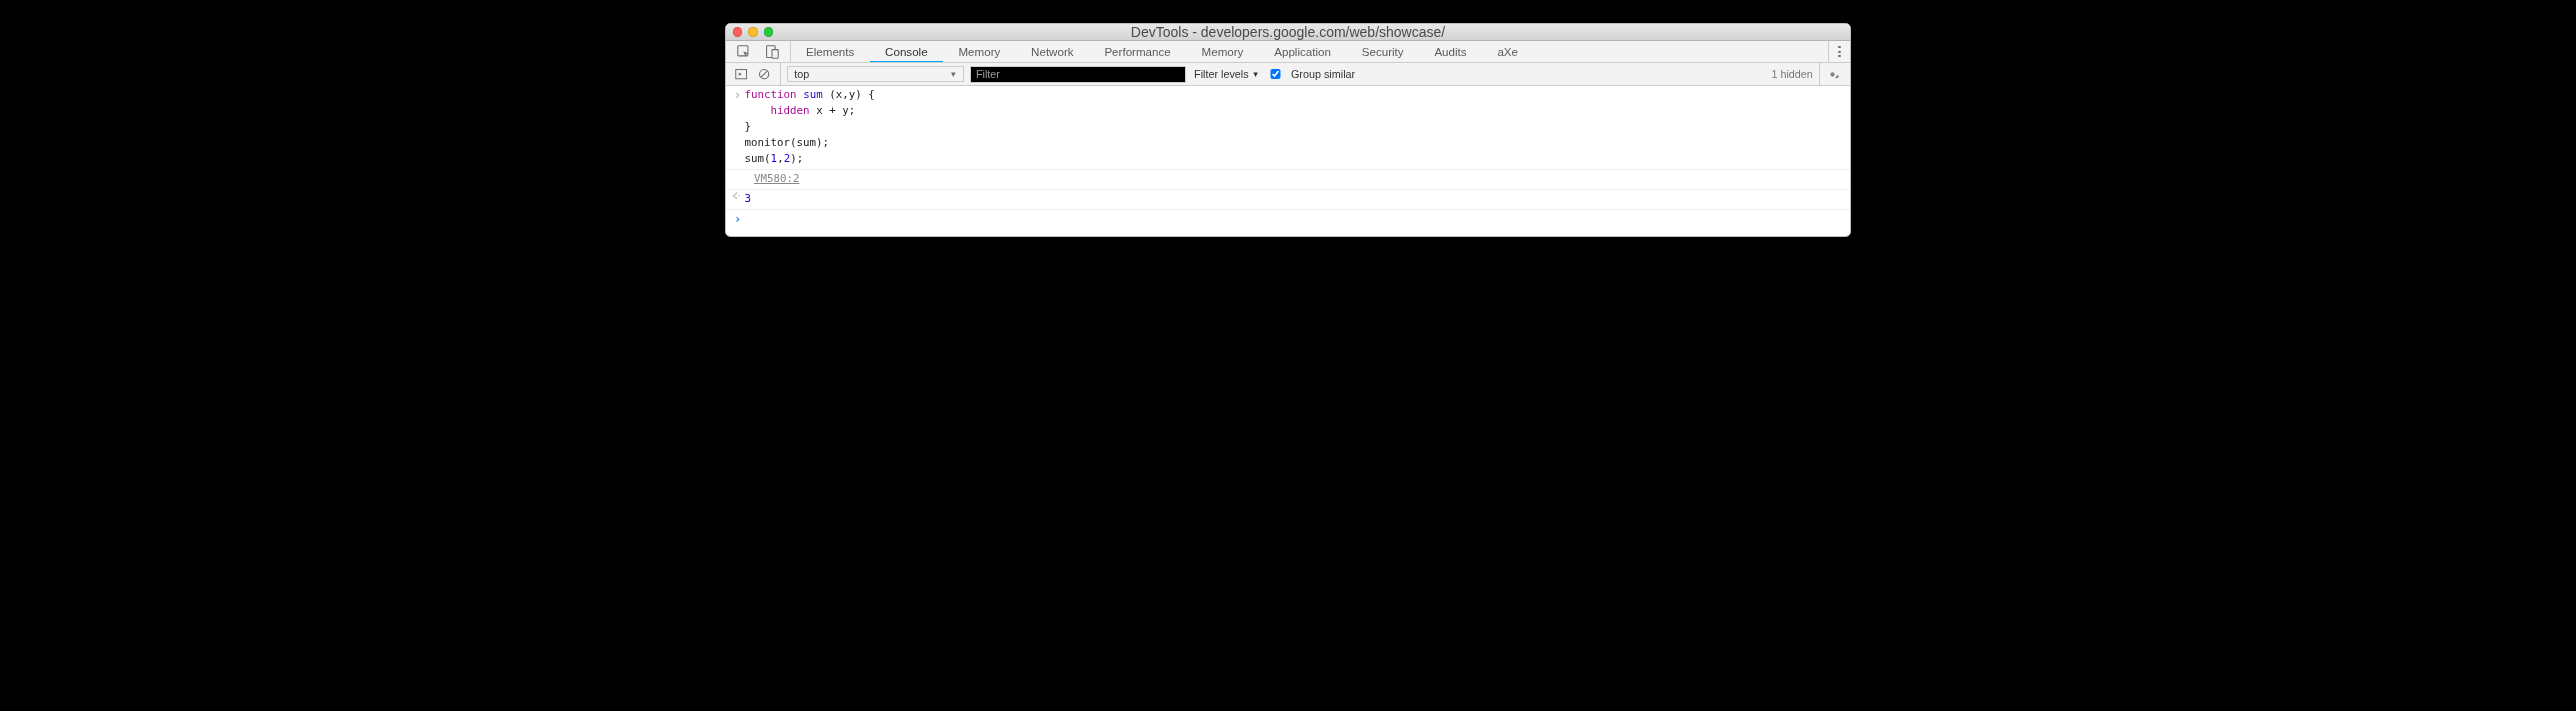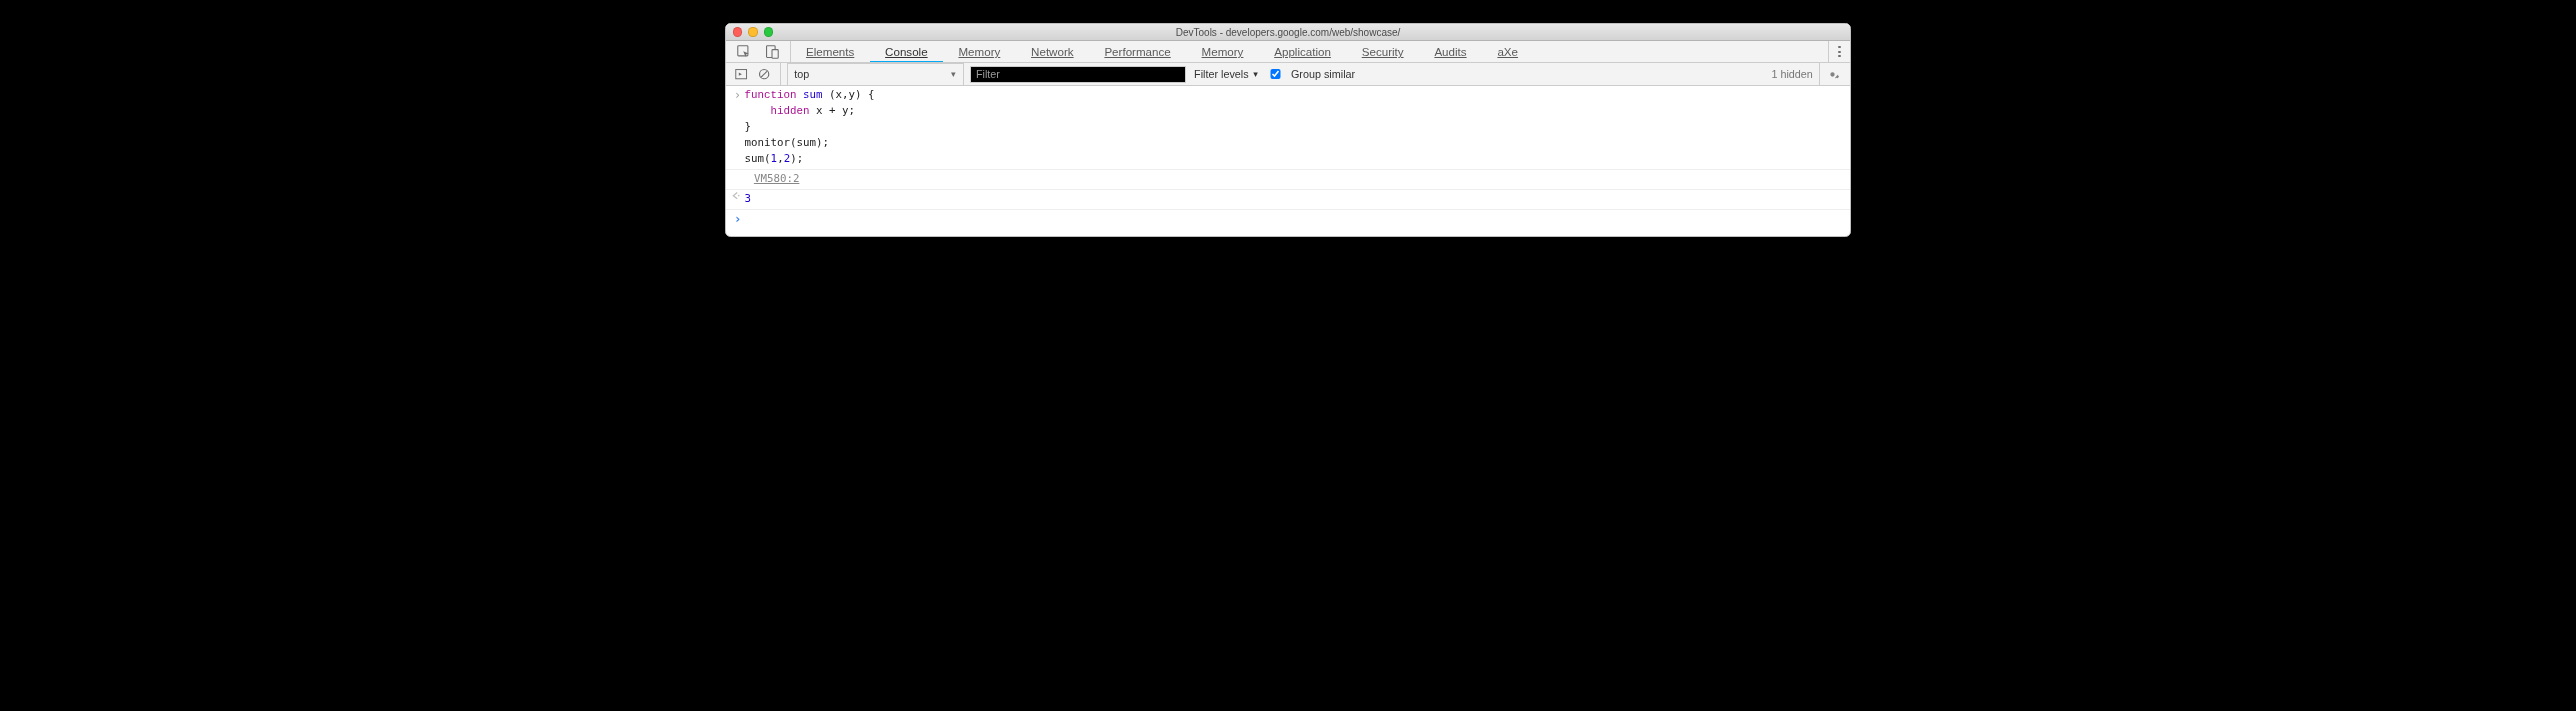--- a/index.html
+++ b/index.html
@@ -40,21 +40,21 @@
     width: 9.3px; height: 9.3px; border-radius: 50%;
     border: 0.4px solid rgba(0,0,0,0.15);
   }
   .tl.red { background:#ff5f57; }
   .tl.yellow { background:#febc2e; }
   .tl.green { background:#28c840; }
   .title {
     position: absolute;
     left: 0; right: 0;
     text-align: center;
-    font-size: 10px;
+    font-size: 14px;
     color: #4a4a4a;
   }
   
   .tabstrip {
     height: 22.4px;
     background: #f3f3f3;
     border-bottom: 0.8px solid #ccc;
     display: flex;
     align-items: stretch;
     font-size: 10.8px;
@@ -71,21 +71,20 @@
     gap: 0;
     flex: 1;
   }
   .tab {
     padding: 0 15.4px;
     display: flex;
     align-items: center;
     color: #5a5a5a;
     cursor: default;
     font-size: 11.6px;
-    text-decoration: underline;
   }
   .tab.active {
     color: #333;
     border-bottom: 1.5px solid #03a9f4;
   }
   .tb-right {
     display:flex; align-items:center;
     border-left: 0.8px solid #ccc;
     padding: 0 9.3px;
   }
@@ -98,21 +97,21 @@
     align-items: center;
     background: #f3f3f3;
     border-bottom: 0.8px solid #ccc;
     font-size: 10.8px;
     color:#5a5a5a;
     padding-right: 4.6px;
   }
   .ctoolbar > * { display:flex; align-items:center; }
   .ct-icongroup { gap: 10.8px; padding: 0 9.3px; border-right:0.8px solid #ccc; height:100%; }
   .ct-context {
-    height: 23px;
+    height: 16px;
     margin: 0 6.2px;
     padding: 0 6.2px;
     min-width: 177px;
     border: 0.8px solid #ccc;
     background: #fff0;
     display:flex; align-items:center; justify-content:space-between;
     color:#333;
   }
   .ct-context .tri { font-size: 7.7px; color:#6b6b6b; }
   .ct-filter {
@@ -140,21 +139,21 @@
   .row {
     display: flex;
     padding: 1.5px 6.2px 1.5px 4.6px;
     border-bottom: 0.8px solid #eee;
   }
   .gutter { width: 14px; flex-shrink: 0; text-align:center; color:#bbb; }
   .gutter.in::before { content:"›"; color:#a0a0a0; font-size:11.6px; }
   .gutter.log::before { content:""; }
   .content { flex:1; white-space: pre; color:#303030; }
   .src-link { color:#888; text-decoration: underline; padding-left: 9.3px; text-align: right; }
-  .kw { color:#aa0d91;font-family:Liberation Mono, monospace; }
+  .kw { color:#aa0d91; }
   .fn { color:#1c00cf; }
   .num { color:#1c00cf; }
   .op { color:#222; }
   .row.result .content { color:#1c00cf; }
   .row.prompt .gutter::before { content:"›"; color:#367cf1; font-weight:bold; font-size:12.3px;}
   .row.prompt { border-bottom: none; padding-bottom: 7.7px; }
   
   svg { display:block; }
 </style>
 </head>

